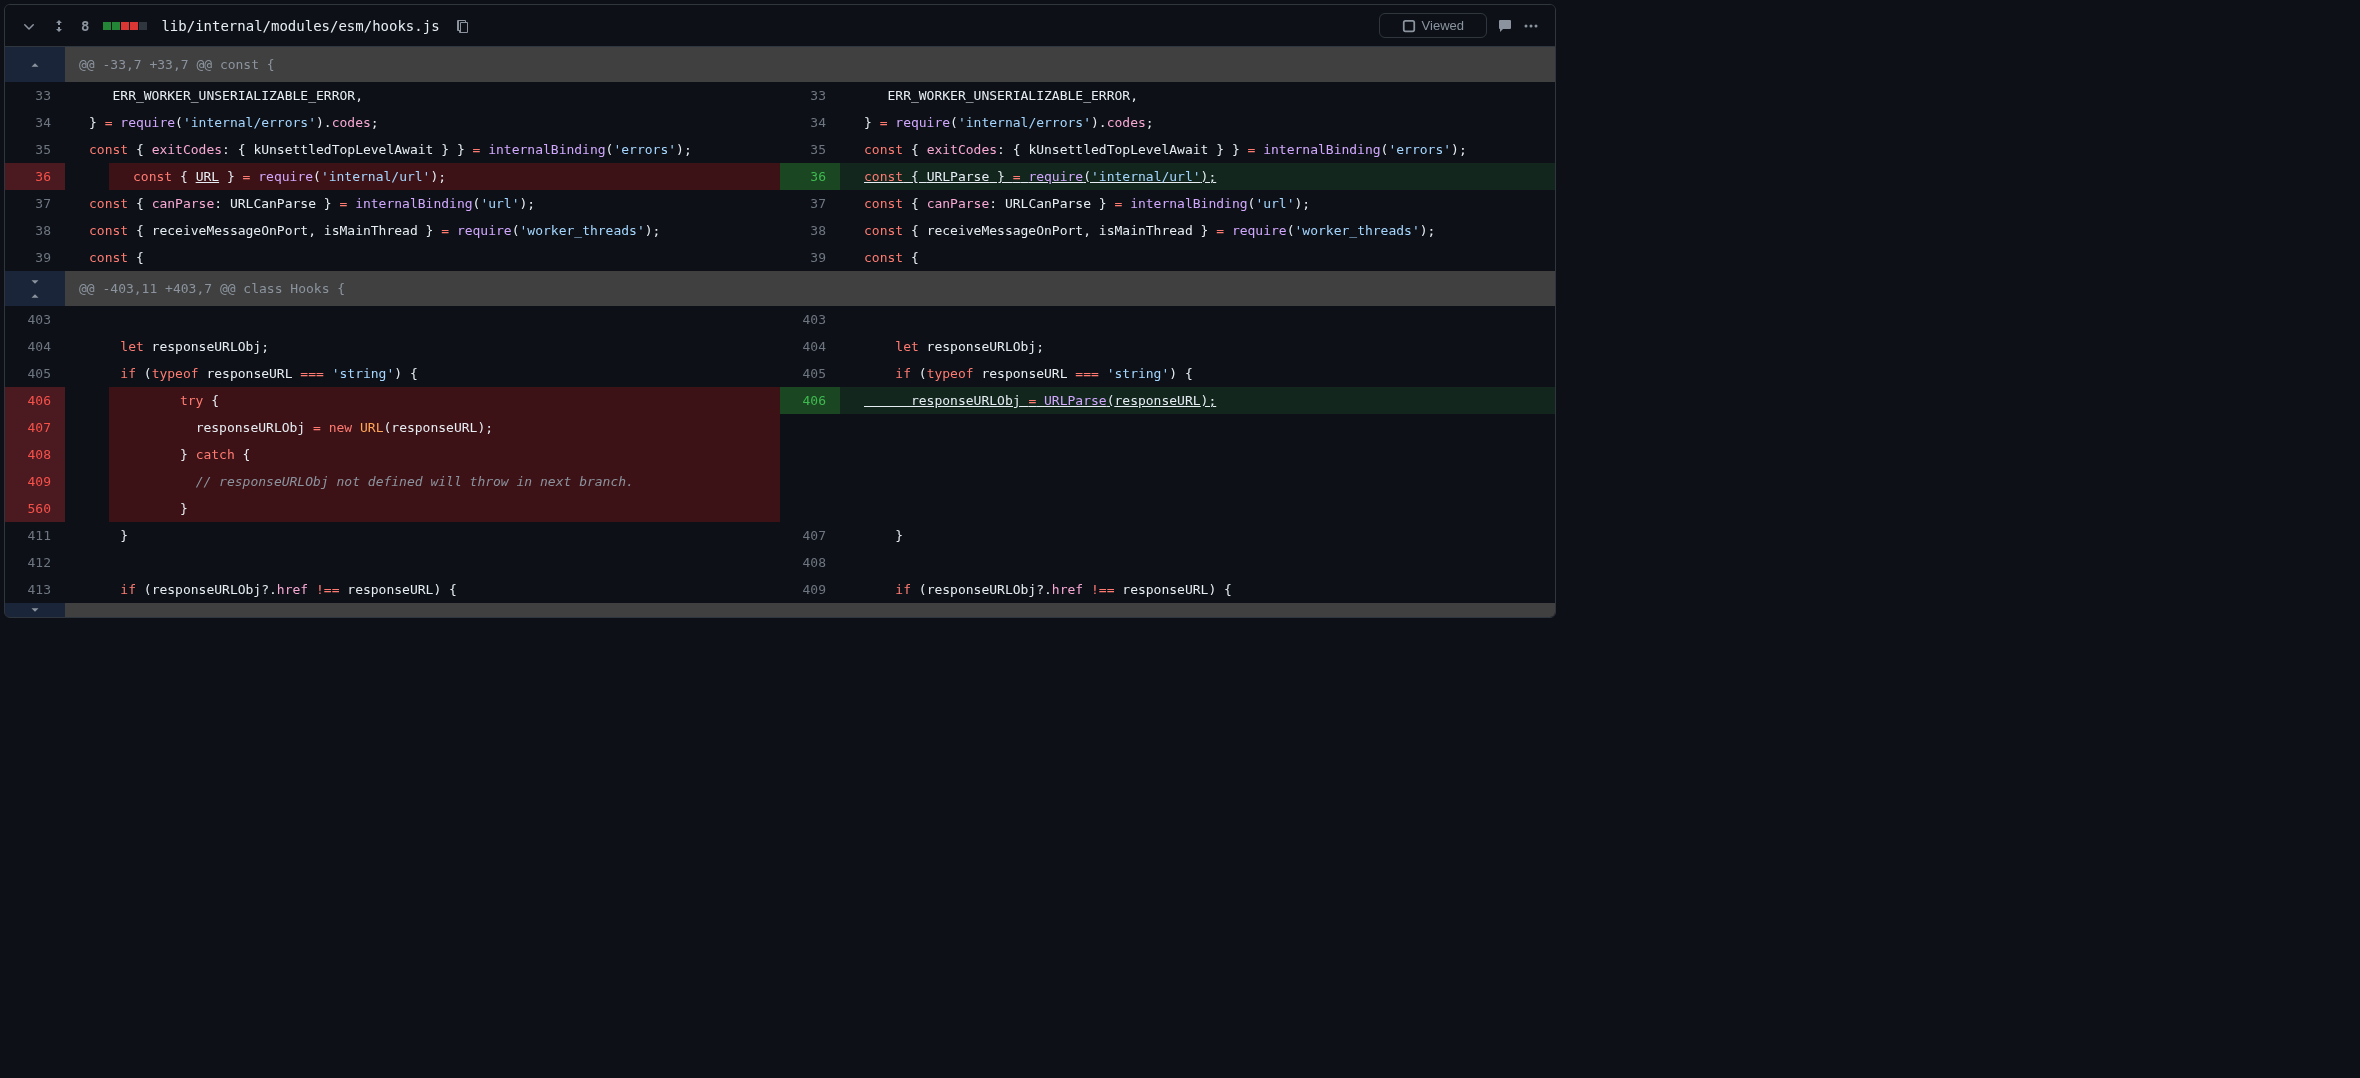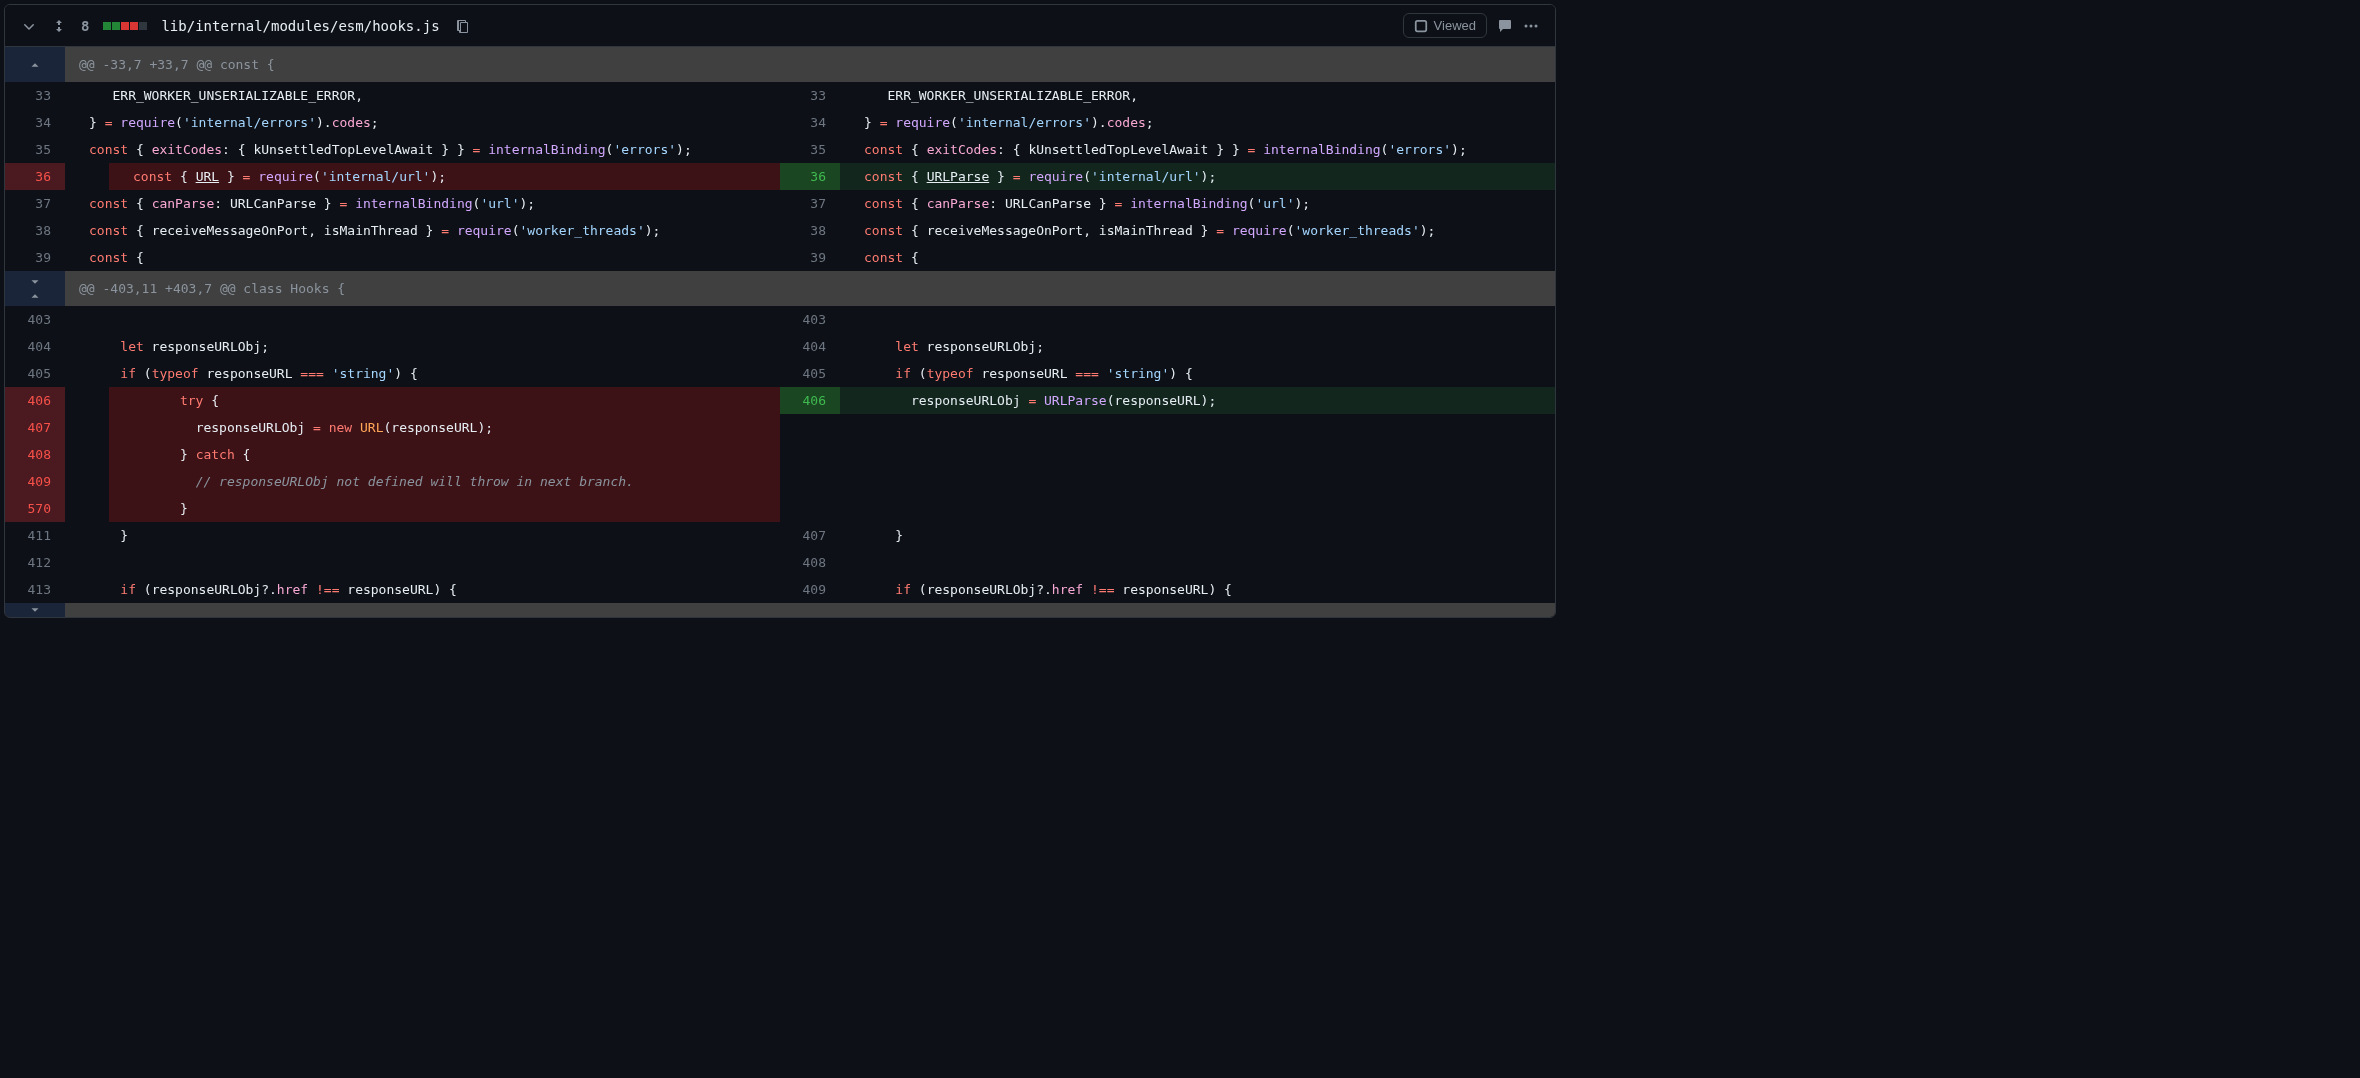--- a/index.html
+++ b/index.html
@@ -64,21 +64,21 @@
 .file-path {
   font-family: ui-monospace, SFMono-Regular, "SF Mono", Menlo, Consolas, monospace;
   color: #e6edf3;
 }
 .copy-icon { width: 16px; height: 16px; fill: #8b949e; cursor: pointer; }
 .viewed-btn {
   display: flex;
   align-items: center;
   gap: 6px;
   border: 1px solid #30363d;
-  padding: 4px 10px;
+  padding: 4px 22px;
   border-radius: 6px;
   color: #8b949e;
   cursor: pointer;
   font-size: 13px;
 }
 .viewed-btn .box-icon { width: 14px; height: 14px; fill: none; stroke: #8b949e; stroke-width: 2; }
 .comment-icon, .kebab-icon { width: 16px; height: 16px; fill: #8b949e; cursor: pointer; }
 
 .diff-body {
   font-family: ui-monospace, SFMono-Regular, "SF Mono", Menlo, Consolas, monospace;
@@ -123,21 +123,21 @@
 }
 .code-cell {
   flex: 1;
   padding-left: 24px;
   white-space: pre-wrap;
   word-break: break-all;
 }
 .side.del .lineno { background: #4b1a20; color: #f85149; }
 .side.del .code-cell { background: #3d1216; margin-left: 44px; }
 .side.add .lineno { background: #1a4721; color: #3fb950; }
-.side.add .code-cell { background: #12261e; }
+.side.add .code-cell { background: #12261e; text-decoration: underline; }
 
 
 .kw { color: #ff7b72; }
 .fn { color: #d2a8ff; }
 .str { color: #a5d6ff; }
 .id { color: #e6edf3; }
 .prop { color: #f9a8d4; }
 .punct { color: #e6edf3; }
 .op { color: #ff7b72; }
 .cmt { color: #8b949e; font-style: italic; }
@@ -343,21 +343,21 @@
            <div class="lineno">409</div>
            <div class="code-cell"><span class="id">        </span><span class="cmt">// responseURLObj not defined will throw in next branch.</span></div>
          </div>
          <div class="side">
            <div class="lineno"></div>
            <div class="code-cell"></div>
          </div>
       </div>
       <div class="diff-row">
         <div class="side del">
-           <div class="lineno">570</div>
+           <div class="lineno">560</div>
            <div class="code-cell"><span class="id">      </span><span class="punct">}</span></div>
          </div>
          <div class="side">
            <div class="lineno"></div>
            <div class="code-cell"></div>
          </div>
       </div>
       <div class="diff-row">
         <div class="side">
            <div class="lineno">411</div>

